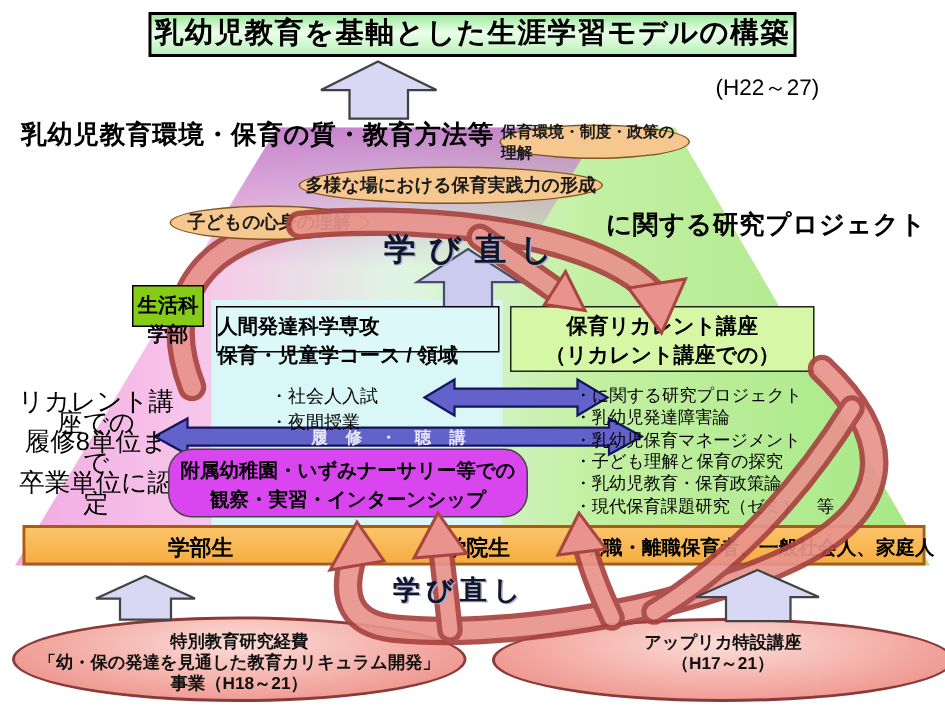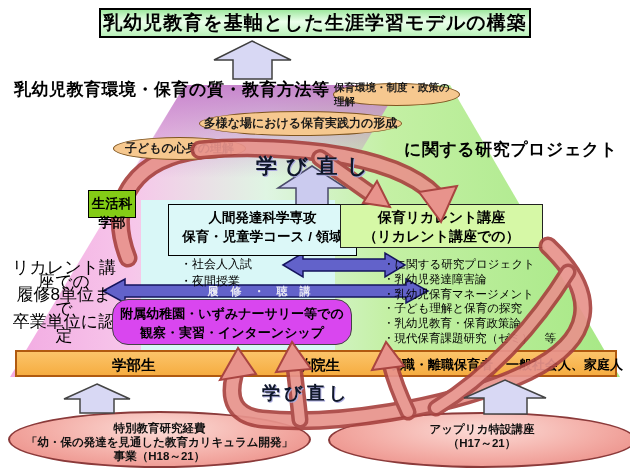--- a/index.html
+++ b/index.html
@@ -30,22 +30,22 @@
 
   .relearn{color:#0f172a;font-weight:bold;text-shadow:1px 1px 0 #aaaadd;}
   .relearn-top{left:256px;top:152px;font-size:21px;letter-spacing:9px;}
   .relearn-bottom{left:262px;top:381px;font-size:18px;letter-spacing:4px;}
 
   .white-box{
     left:88px;top:190px;width:48px;height:28px;border:1.5px solid #000;background:#84cc16;
     box-sizing:border-box;font-size:13.5px;font-weight:bold;line-height:19px;text-align:center;padding-top:3px;
   }
   .cyan-box{
-    left:144px;top:204px;width:189px;height:52px;border:1.5px solid #000;background:#dcf8f8;
-    box-sizing:border-box;font-size:13.5px;font-weight:bold;line-height:19px;text-align:center;padding-top:3px;margin-left:24px;
+    left:144px;top:204px;width:189px;height:31px;border:1.5px solid #000;background:#dcf8f8;
+    box-sizing:border-box;font-size:13.5px;font-weight:bold;line-height:19px;padding-top:3px;
   }
   .green-box{
     left:340px;top:204px;width:203px;height:44px;border:1.5px solid #222;background:#d6f8a6;
     box-sizing:border-box;font-size:14px;font-weight:bold;line-height:19px;text-align:center;padding-top:3px;
   }
   .major-bullets{left:180px;top:256px;font-size:12px;line-height:16.5px;}
   .recurrent-bullets{left:383px;top:257px;font-size:11.5px;line-height:14.8px;}
   .credit-note{left:8px;top:261px;width:112px;font-size:17px;line-height:13.5px;text-align:center;}
 
   .enroll-label{
@@ -107,20 +107,21 @@
     </g>
   </svg>
 
   <svg class="layer" viewBox="0 0 630 473">
     <polygon points="312,166 346,188 328,188 328,206 296,206 296,188 278,188" fill="#cbcbef" stroke="#4a4a6a" stroke-width="1.5"></polygon>
     <polygon points="283,265 303,253 303,259 385,259 385,253 405,265 385,277 385,271 303,271 303,277" fill="#6262ca" stroke="#15155e" stroke-width="1.5"></polygon>
     <polygon points="103,291 125,279 125,285 406,285 406,279 428,291 406,303 406,297 125,297 125,303" fill="#6262ca" stroke="#15155e" stroke-width="1.5"></polygon>
   </svg>
 
   <div class="abs title-box">乳幼児教育を基軸とした生涯学習モデルの構築</div>
+  <div class="abs period">(H22～27)</div>
 
   <div class="abs heading-left">乳幼児教育環境・保育の質・教育方法等</div>
   <div class="abs heading-right">に関する研究プロジェクト</div>
 
   <div class="abs badge badge-policy">保育環境・制度・政策の理解</div>
   <div class="abs badge badge-practice">多様な場における保育実践力の形成</div>
   <div class="abs badge badge-child">子どもの心身の理解</div>
 
   <div class="abs white-box">
     <div>生活科</div>

